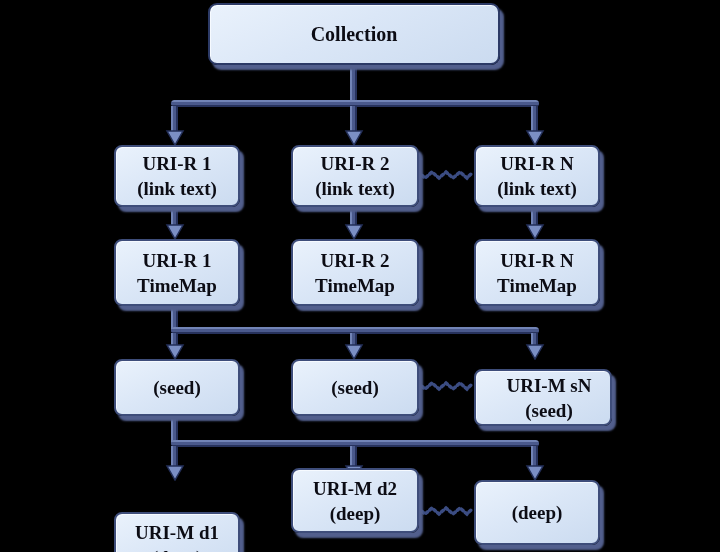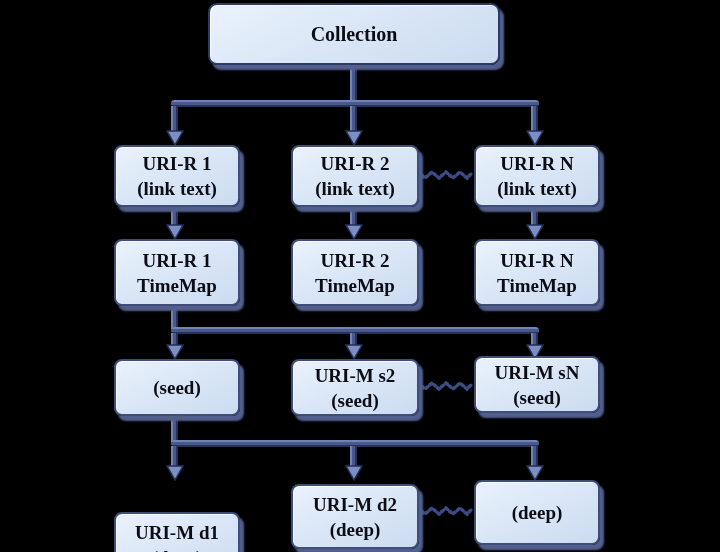--- a/index.html
+++ b/index.html
@@ -121,33 +121,32 @@
   </div>
   <div class="node" style="left:474px;top:239px;width:122px;height:63px;">
     <span>URI-R N</span>
     <span>TimeMap</span>
   </div>
 
   <div class="node" style="left:114px;top:359px;width:122px;height:53px;">
     <span>(seed)</span>
   </div>
   <div class="node" style="left:291px;top:359px;width:124px;height:53px;">
-    <span>URI-M s2</span>
     <span>(seed)</span>
   </div>
-  <div class="node" style="left:474px;top:356px;width:122px;height:53px;">
+  <div class="node" style="left:474px;top:369px;width:122px;height:53px;padding-left:12px;">
     <span>URI-M sN</span>
     <span>(seed)</span>
   </div>
 
   <div class="node" style="left:114px;top:480px;width:122px;height:61px;margin-top:32px;">
     <span>URI-M d1</span>
     <span>(deep)</span>
   </div>
-  <div class="node" style="left:291px;top:484px;width:124px;height:61px;">
+  <div class="node" style="left:291px;top:468px;width:124px;height:61px;">
     <span>URI-M d2</span>
     <span>(deep)</span>
   </div>
   <div class="node" style="left:474px;top:480px;width:122px;height:61px;">
     <span>(deep)</span>
   </div>
 
 </div>
 
 </body></html>

